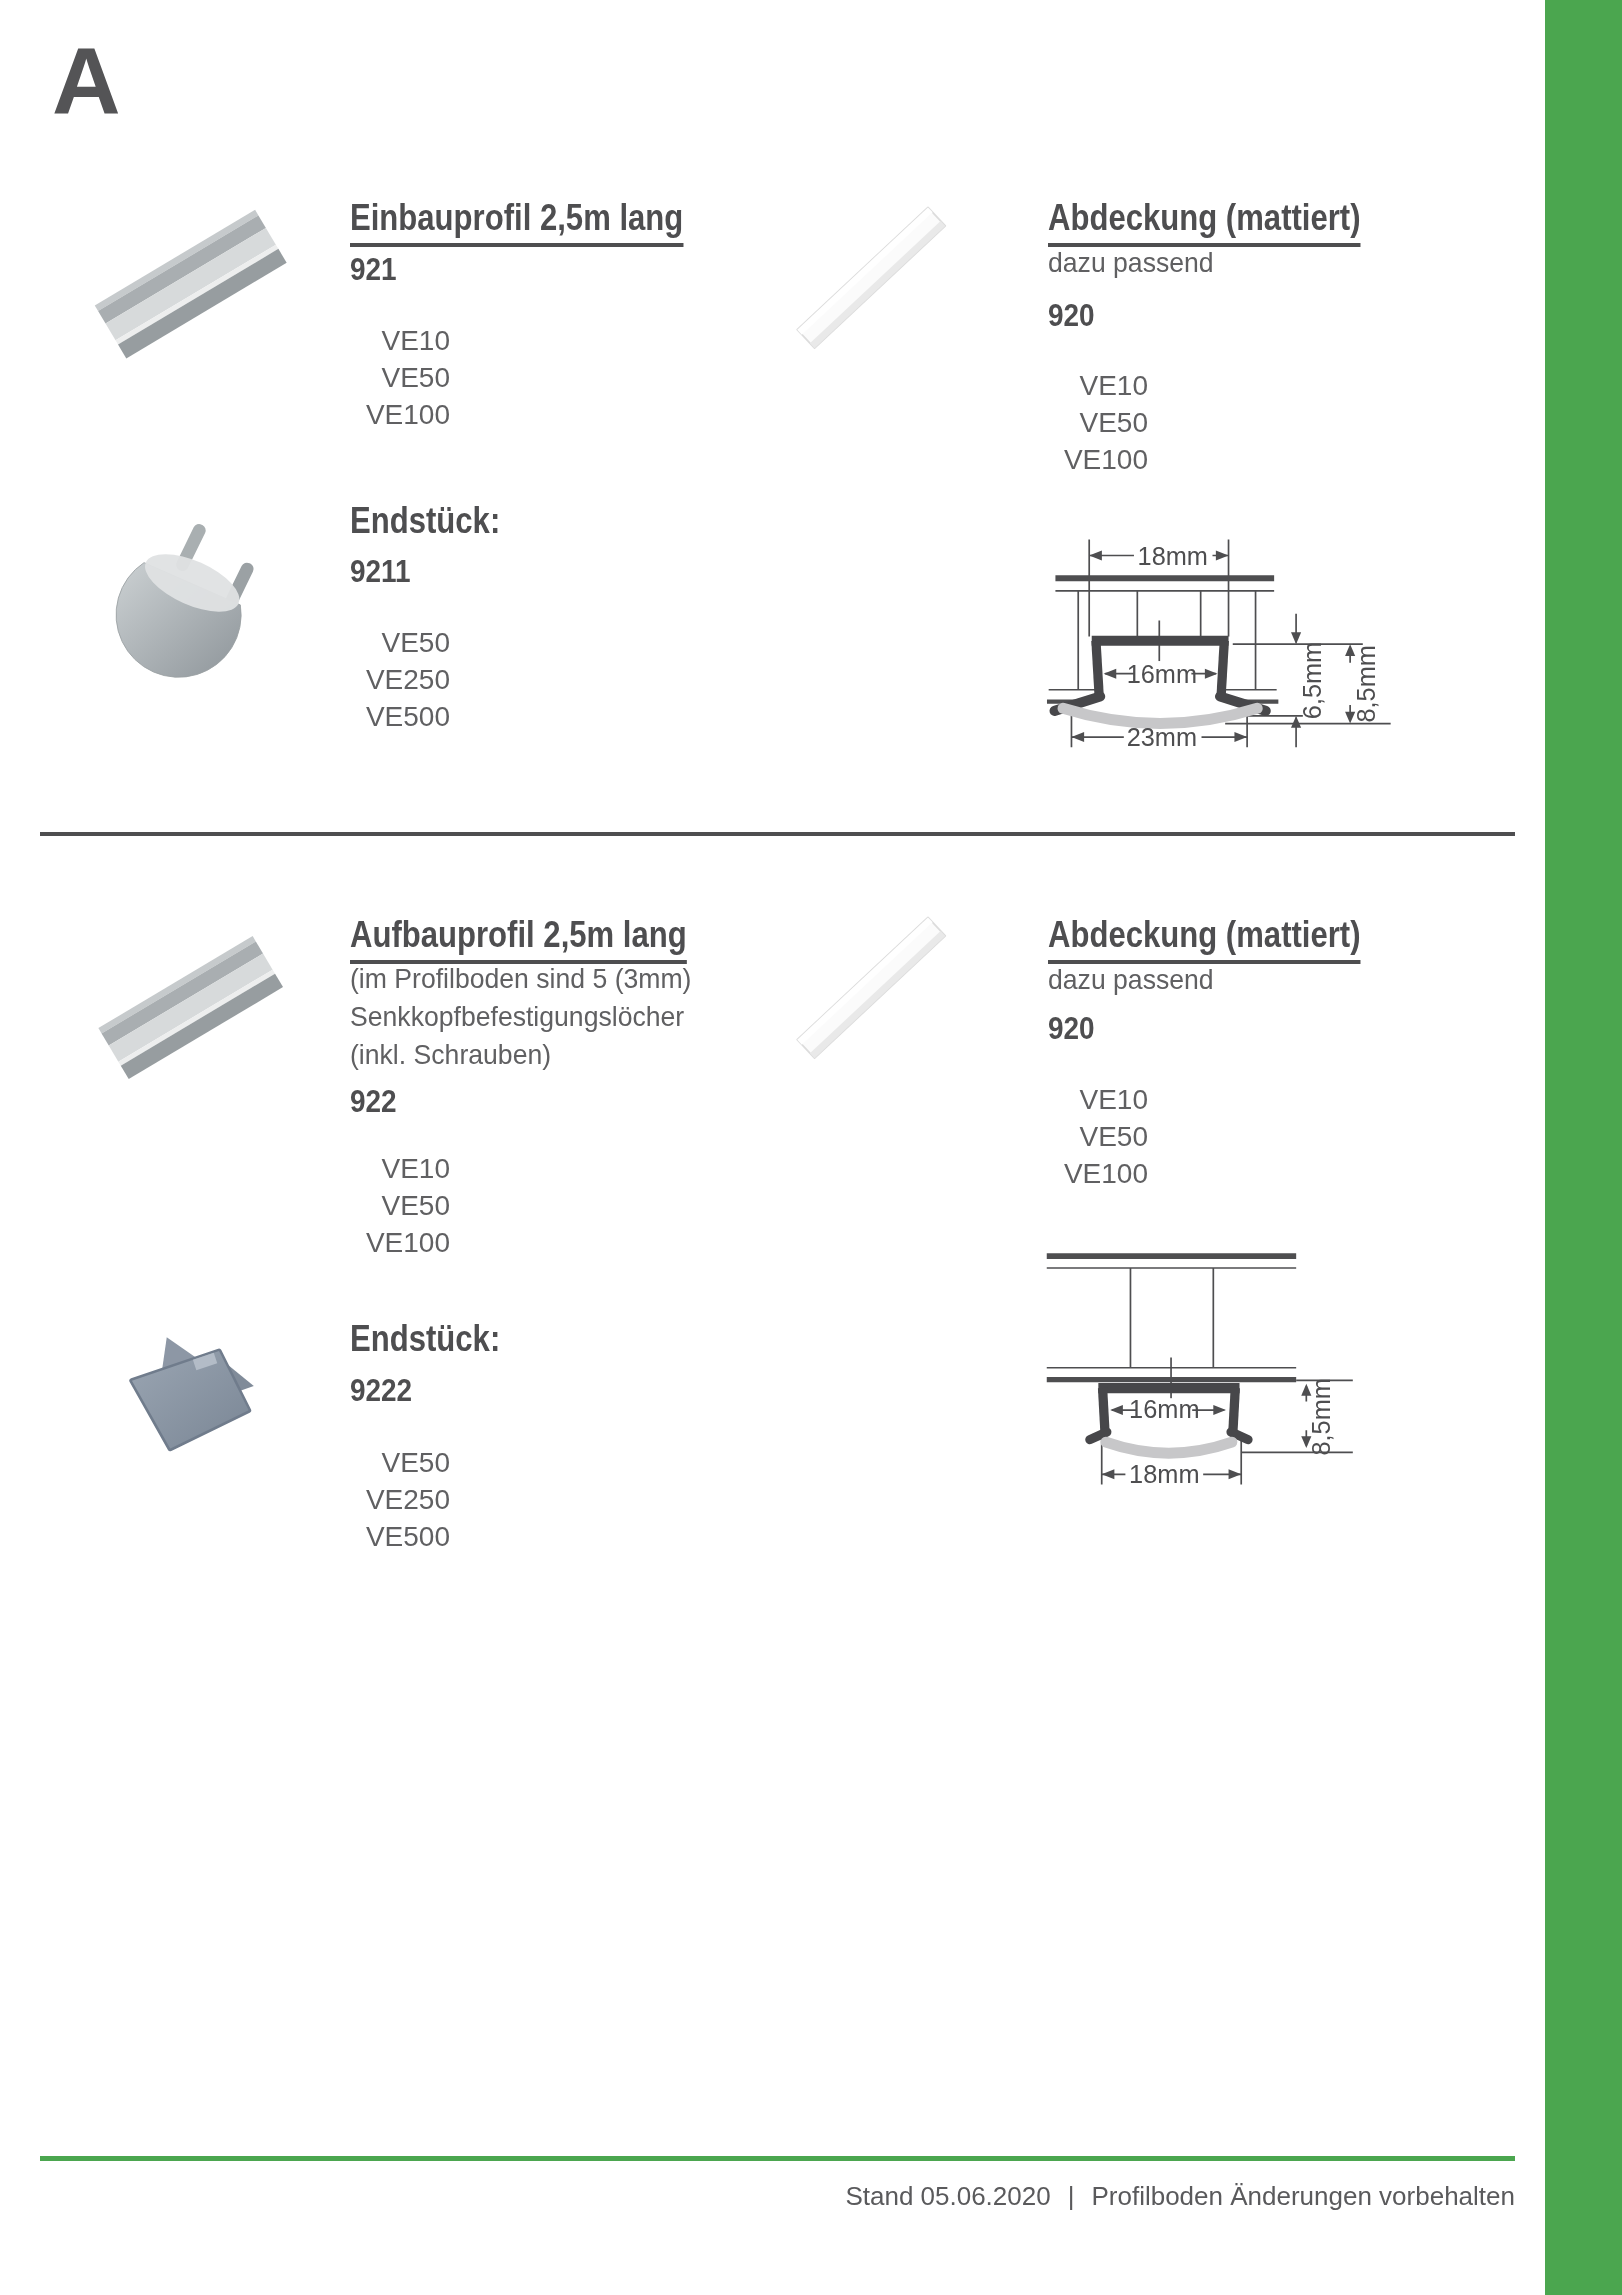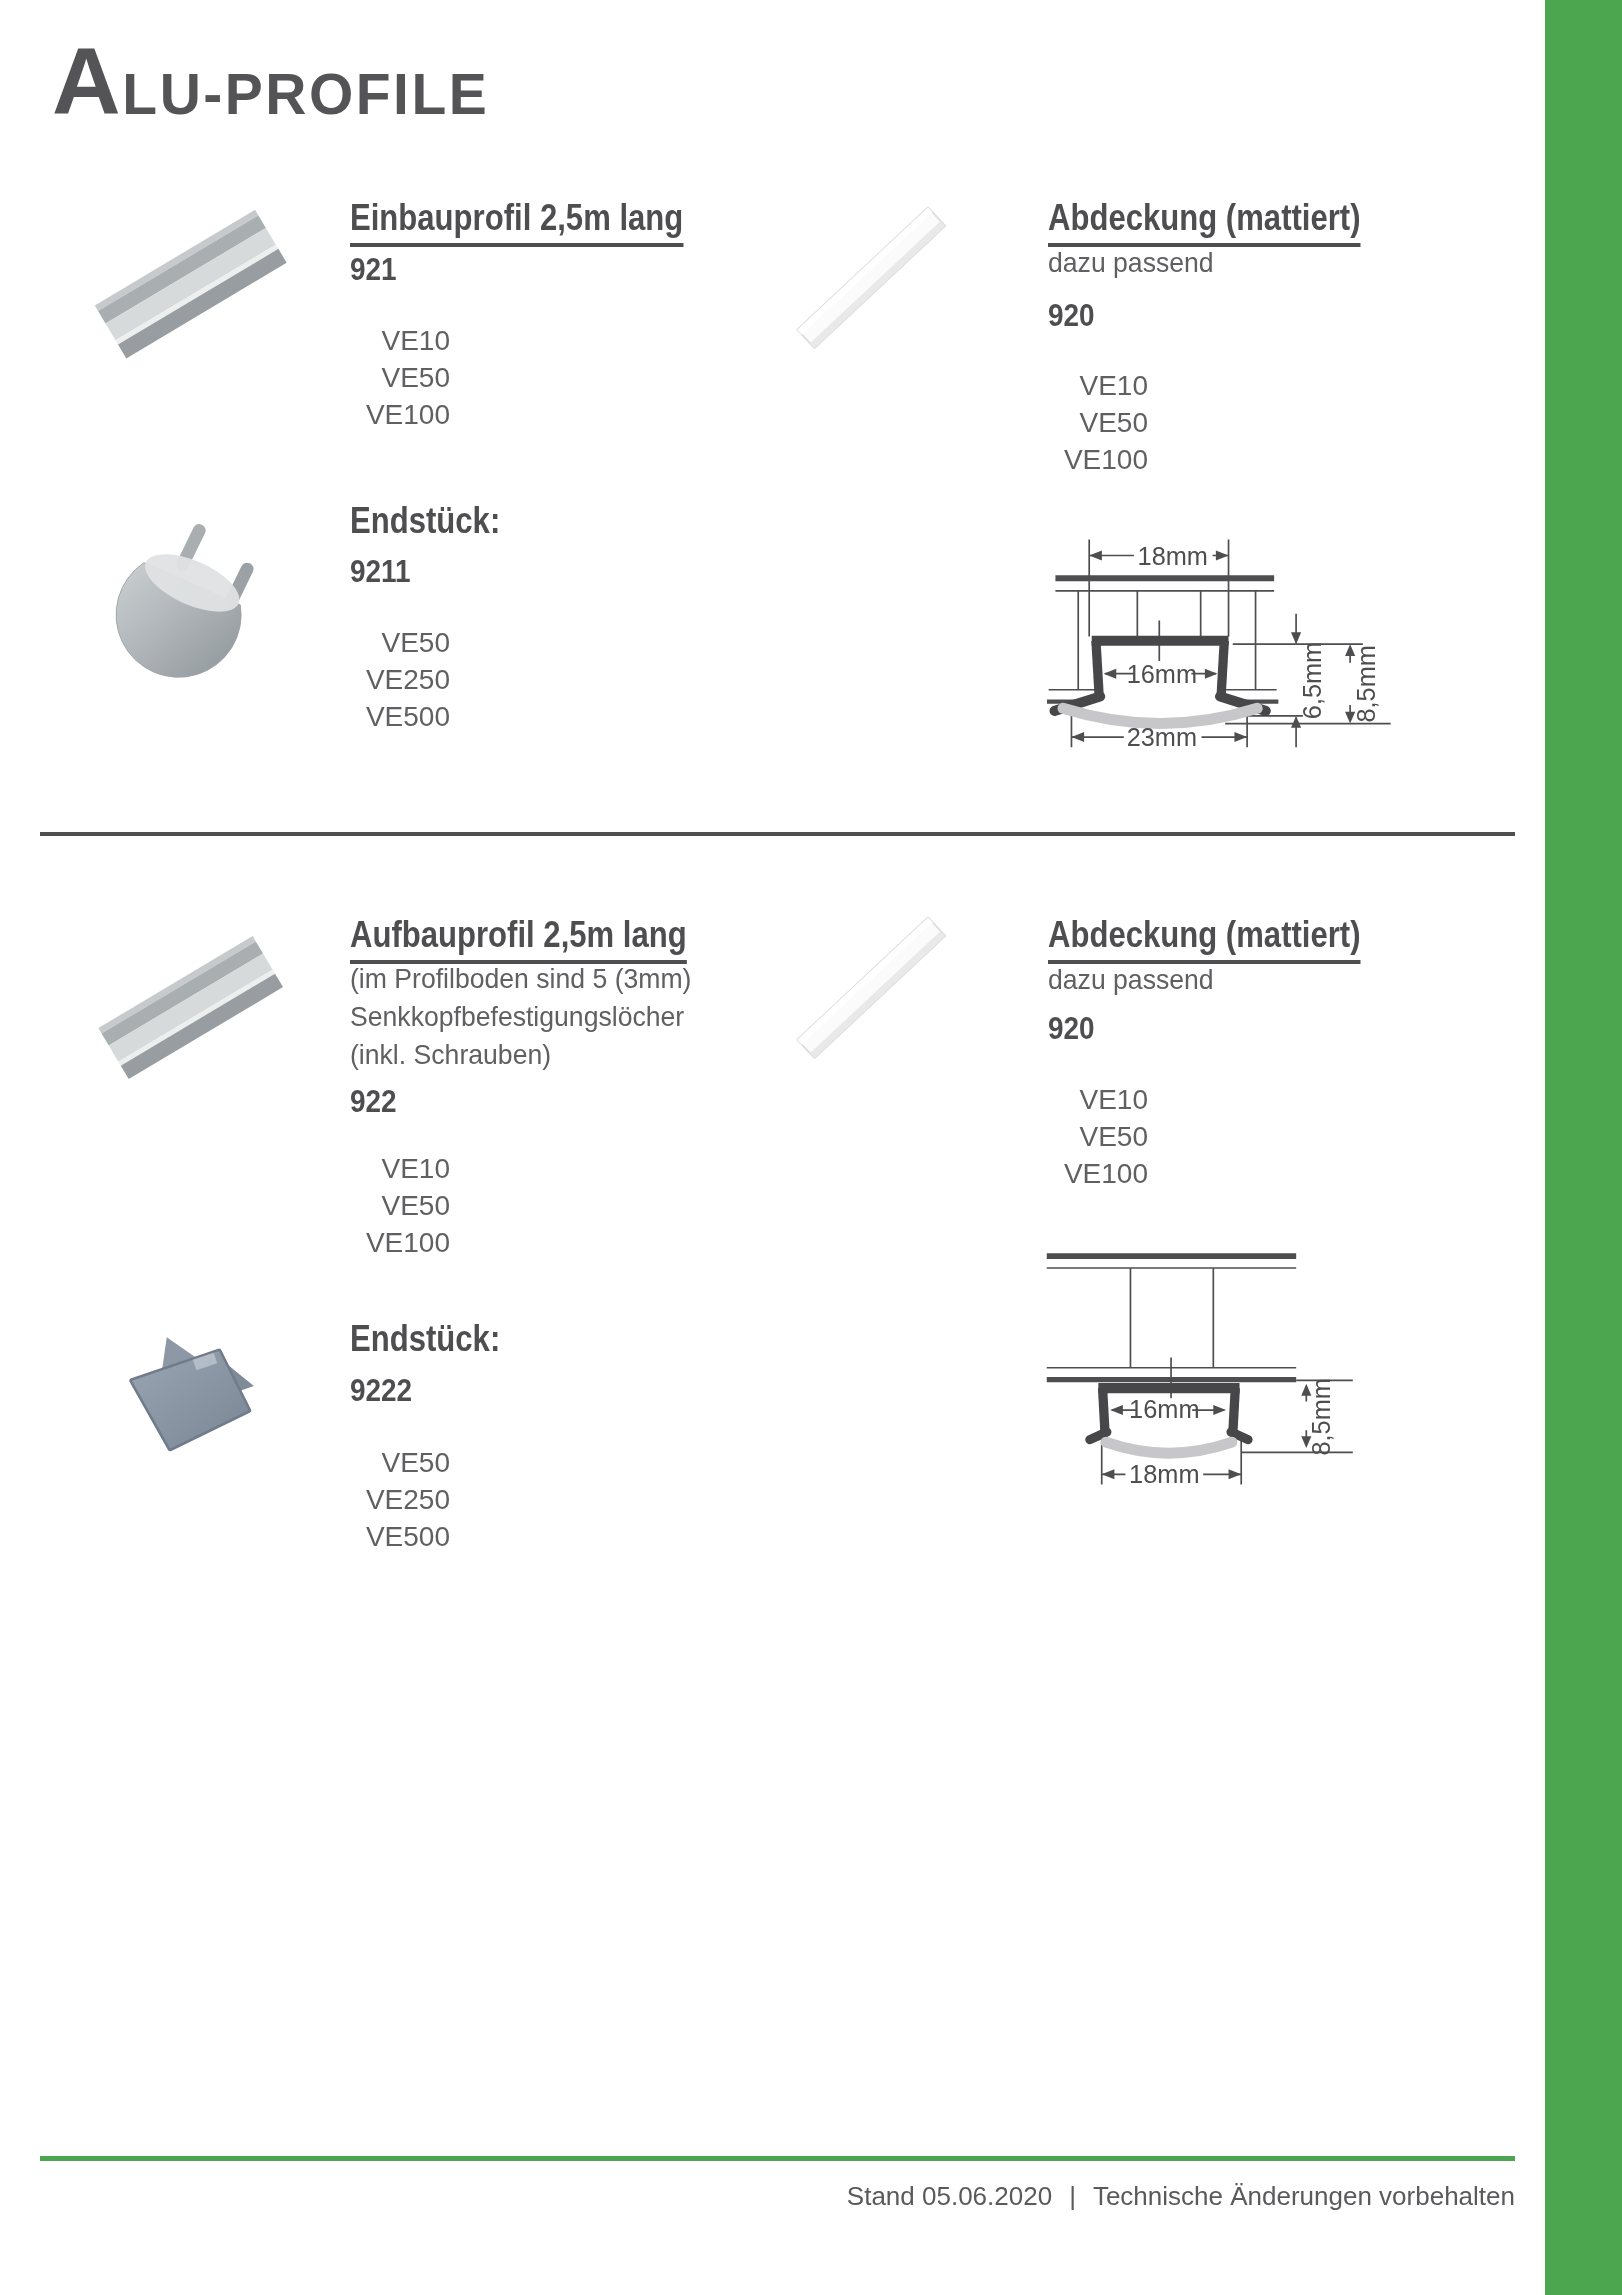--- a/index.html
+++ b/index.html
@@ -38,21 +38,20 @@
   .prof path{stroke:#47474a;fill:none;}
   .ah{fill:#4e4e50;stroke:none;}
 </style>
 </head>
 <body>
 
 <div class="abs sidebar"></div>
 
 <div class="abs title">
   <span class="big">A</span>
-    <span class="small">LU-PROFILE</span>
 </div>
 
 <svg class="abs" style="left:85px;top:201px" width="211" height="165" viewBox="0 0 260 190">
   <polygon points="12,122 209.6,4.2 213.7,11.1 16.1,128.9" fill="#c6cacc"></polygon>
   <polygon points="16.1,128.9 213.7,11.1 222.9,26.5 25.3,144.3" fill="#a9aeb1"></polygon>
   <polygon points="25.3,144.3 222.9,26.5 235.2,47.2 37.6,165" fill="#d7dadb"></polygon>
   <polygon points="37.6,165 235.2,47.2 238.3,52.3 40.7,170.1" fill="#edeeee"></polygon>
   <polygon points="40.7,170.1 238.3,52.3 248.5,69.5 50.9,187.3" fill="#979da0"></polygon>
 </svg>
 
@@ -293,15 +292,15 @@
   <polygon class="ah" points="1545,1637 1539,1651 1551,1651"></polygon>
   <polygon class="ah" points="1545,1713 1539,1699 1551,1699"></polygon>
   <rect x="1346" y="1654" width="62" height="28" fill="#ffffff"></rect>
   <text x="1377" y="1678" text-anchor="middle">16mm</text>
   <text x="1377" y="1754" text-anchor="middle">18mm</text>
   <text x="1573" y="1676" text-anchor="middle" transform="rotate(-90 1573 1676)">8,5mm</text>
 </svg>
 
 <div class="abs footline"></div>
 <div class="abs footer">
-  <span>Stand 05.06.2020</span><span class="sep">|</span><span>Technische Änderungen vorbehalten</span>
+  <span>Stand 05.06.2020</span><span class="sep">|</span><span>Profilboden Änderungen vorbehalten</span>
 </div>
 
 
 </body></html>

